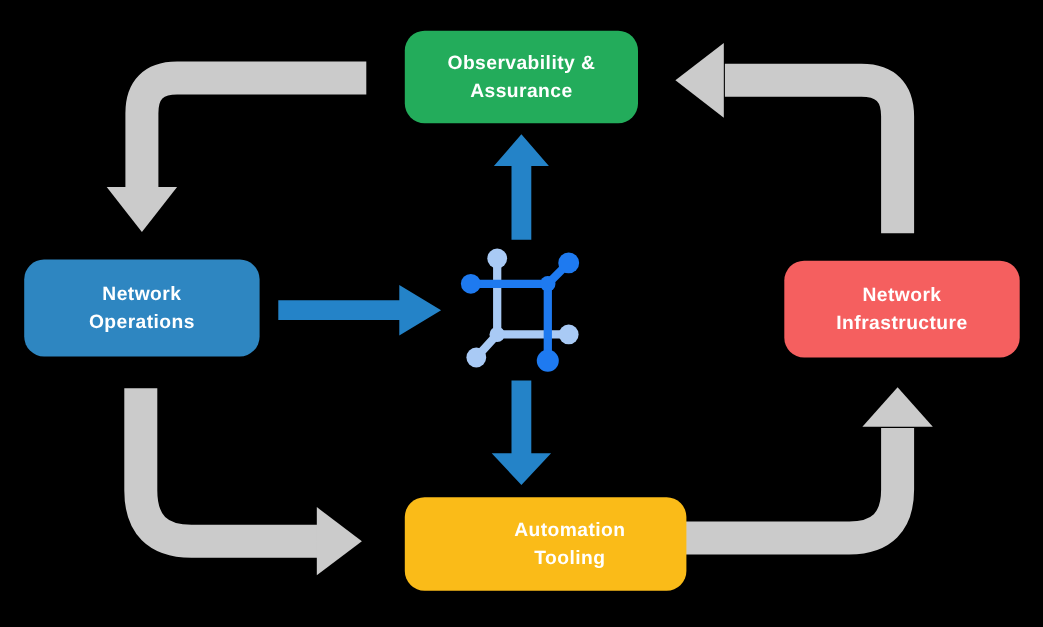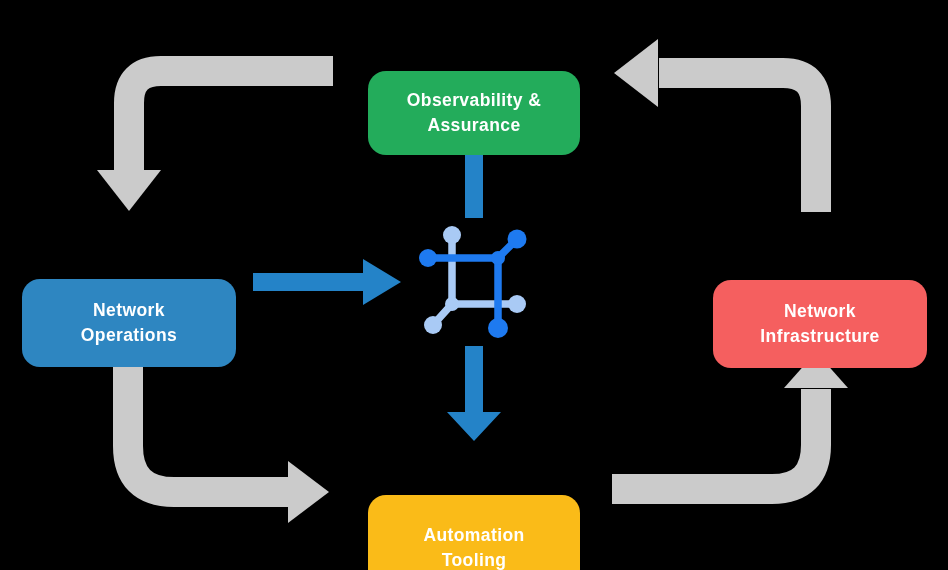--- a/index.html
+++ b/index.html
@@ -41,26 +41,25 @@
     justify-content: center;
     text-align: center;
     color: #ffffff;
     border-radius: 18px;
     font-size: 17.5px;
     font-weight: 600;
     letter-spacing: 0.4px;
     line-height: 1.45;
     white-space: pre-line;
     z-index: 2;
-    margin-top: 43px;
   }
   .node-observability   { left: 368px; top: 28px;  width: 212px; height: 84px; }
   .node-operations      { left: 22px;  top: 236px; width: 214px; height: 88px; }
   .node-infrastructure  { left: 713px; top: 237px; width: 214px; height: 88px; }
-  .node-automation      { left: 368px; top: 452px; width: 212px; height: 106px; }
+  .node-automation      { left: 368px; top: 452px; width: 212px; height: 85px; padding-left: 44px; }
 </style>
 </head>
 <body>
 
 <div class="canvas">
 
   <svg class="arrow-layer" viewBox="0 0 948 570" aria-hidden="true">
 
     <g>
       <path class="cycle-track" d="M 333 71 H 161 Q 129 71 129 103 V 171" style="stroke: rgb(203, 203, 203);"></path>

